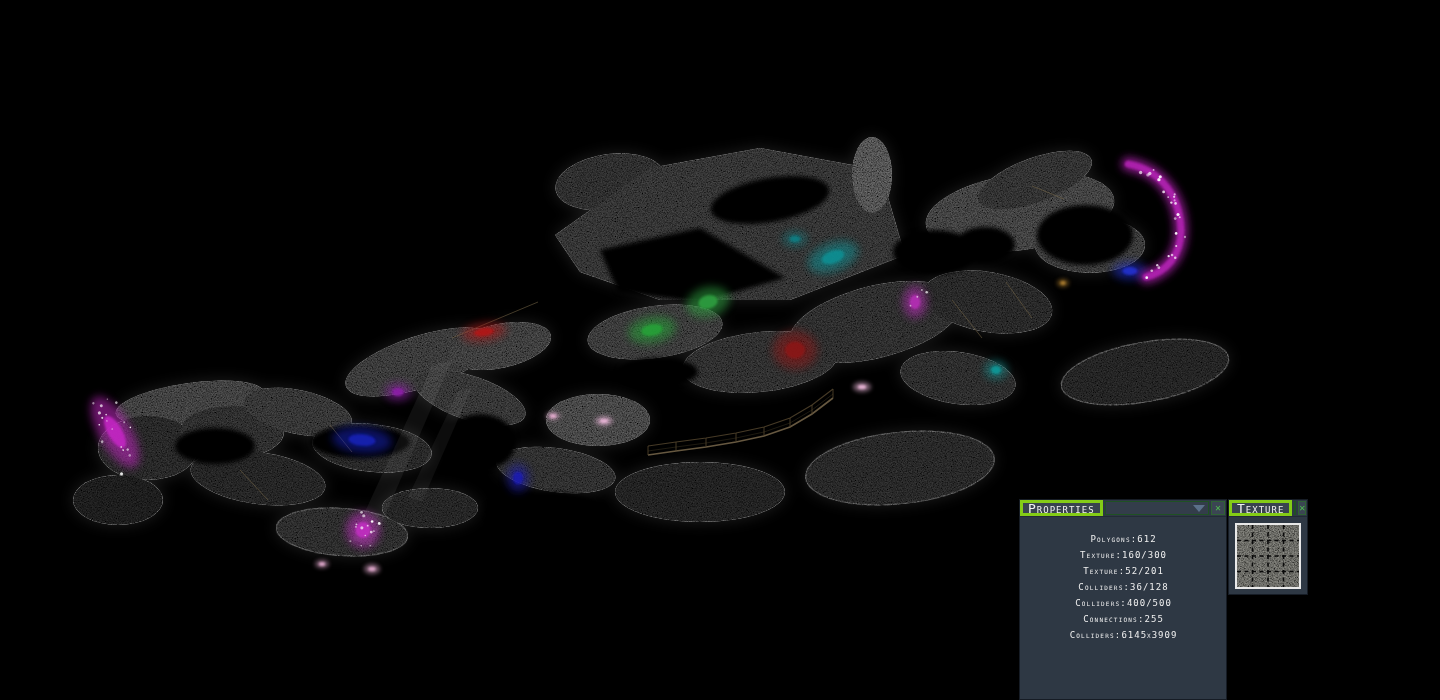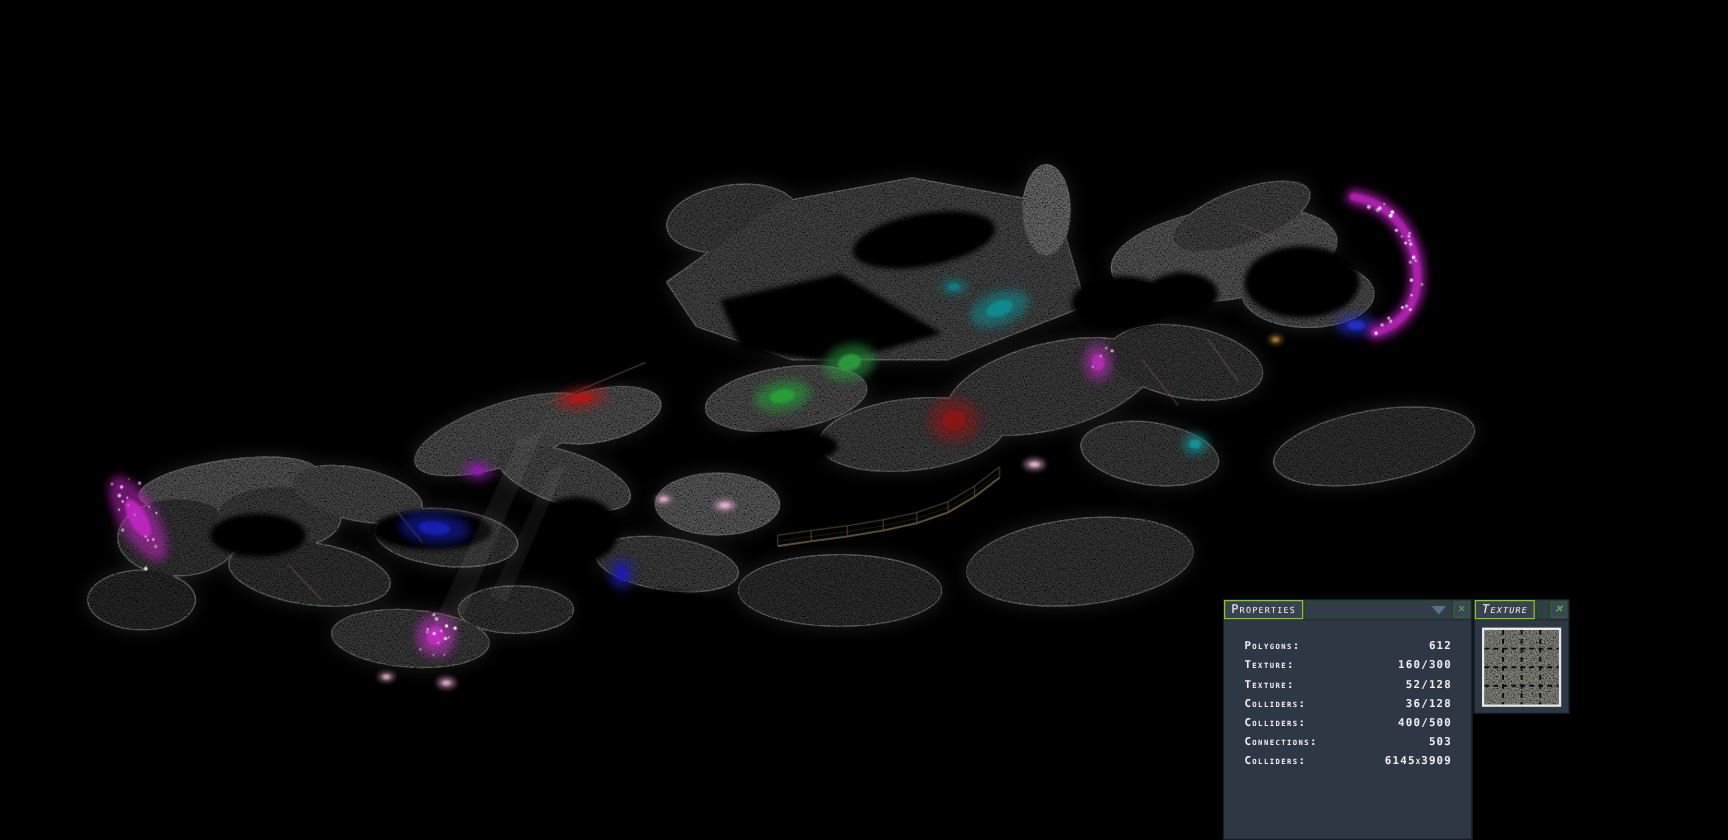--- a/index.html
+++ b/index.html
@@ -2,38 +2,38 @@
 <html><head>
 <meta charset="utf-8">
 <style>
   html,body{margin:0;padding:0;background:#000;width:1440px;height:700px;overflow:hidden;}
   #stage{position:relative;width:1440px;height:700px;background:#000;
          font-family:"DejaVu Sans Mono","Liberation Mono",monospace;}
   #map-svg{position:absolute;left:0;top:0;}
 
   .panel{position:absolute;background:#2e3844;border:1px solid #161c25;box-sizing:border-box;}
   #properties-panel{left:1019px;top:499px;width:208px;height:201px;}
-  #texture-panel{left:1228px;top:499px;width:80px;height:96px;font-style:italic;}
+  #texture-panel{left:1228px;top:499px;width:80px;height:96px;}
 
   .titlebar{display:flex;align-items:stretch;height:16px;background:#2e3844;
             border-bottom:1px solid #222b36;}
-  .tab{background:#39434f;border:1px solid #84cc16;color:#f2f2f2;font-size:10px;
+  .tab{background:#39434f;border:3px solid #84cc16;color:#f2f2f2;font-size:13px;
        font-variant:small-caps;letter-spacing:1px;display:flex;align-items:center;
        padding:0 5px;box-sizing:border-box;white-space:nowrap;}
   .dropdown{flex:1;margin:1px 2px;border:1px solid #1f5123;background:#333d4a;
             display:flex;align-items:center;justify-content:flex-end;box-sizing:border-box;}
   .tri{width:0;height:0;border-left:6px solid transparent;border-right:6px solid transparent;
        border-top:7px solid #5b7089;margin-right:3px;}
   .closebtn{width:14px;margin:1px 1px 1px 0;border:1px solid #2f6234;background:#3b4553;
             color:#4fbb4f;font-size:10px;font-weight:bold;line-height:12px;text-align:center;
             cursor:pointer;box-sizing:border-box;}
   .pbody{padding-top:14px;}
-  .prow{display:flex;justify-content:space-between;align-items:center;height:16px;
+  .prow{display:flex;justify-content:center;align-items:center;height:16px;
         padding:0 16px 0 17px;color:#f0f0f0;font-size:9px;font-variant:small-caps;
-        letter-spacing:1.2px;white-space:nowrap;font-weight:bold;}
+        letter-spacing:1.2px;white-space:nowrap;}
   .prow .val{letter-spacing:1px;}
 
   #texture-swatch-box{margin:6px auto 0 auto;width:62px;height:62px;
                       border:2px solid #e8e8e8;box-sizing:content-box;}
 </style>
 </head>
 <body>
 
 <div id="stage">
 
@@ -284,33 +284,33 @@
         <div class="prow">
           <span>Polygons:</span>
           <span class="val">612</span>
         </div>
         <div class="prow">
           <span>Texture:</span>
           <span class="val">160/300</span>
         </div>
         <div class="prow">
           <span>Texture:</span>
-          <span class="val">52/128</span>
+          <span class="val">52/201</span>
         </div>
         <div class="prow">
           <span>Colliders:</span>
           <span class="val">36/128</span>
         </div>
         <div class="prow">
           <span>Colliders:</span>
           <span class="val">400/500</span>
         </div>
         <div class="prow">
           <span>Connections:</span>
-          <span class="val">503</span>
+          <span class="val">255</span>
         </div>
         <div class="prow">
           <span>Colliders:</span>
           <span class="val">6145x3909</span>
         </div>
       </div>
   </div>
 
   <div class="panel" id="texture-panel">
     <div class="titlebar">

